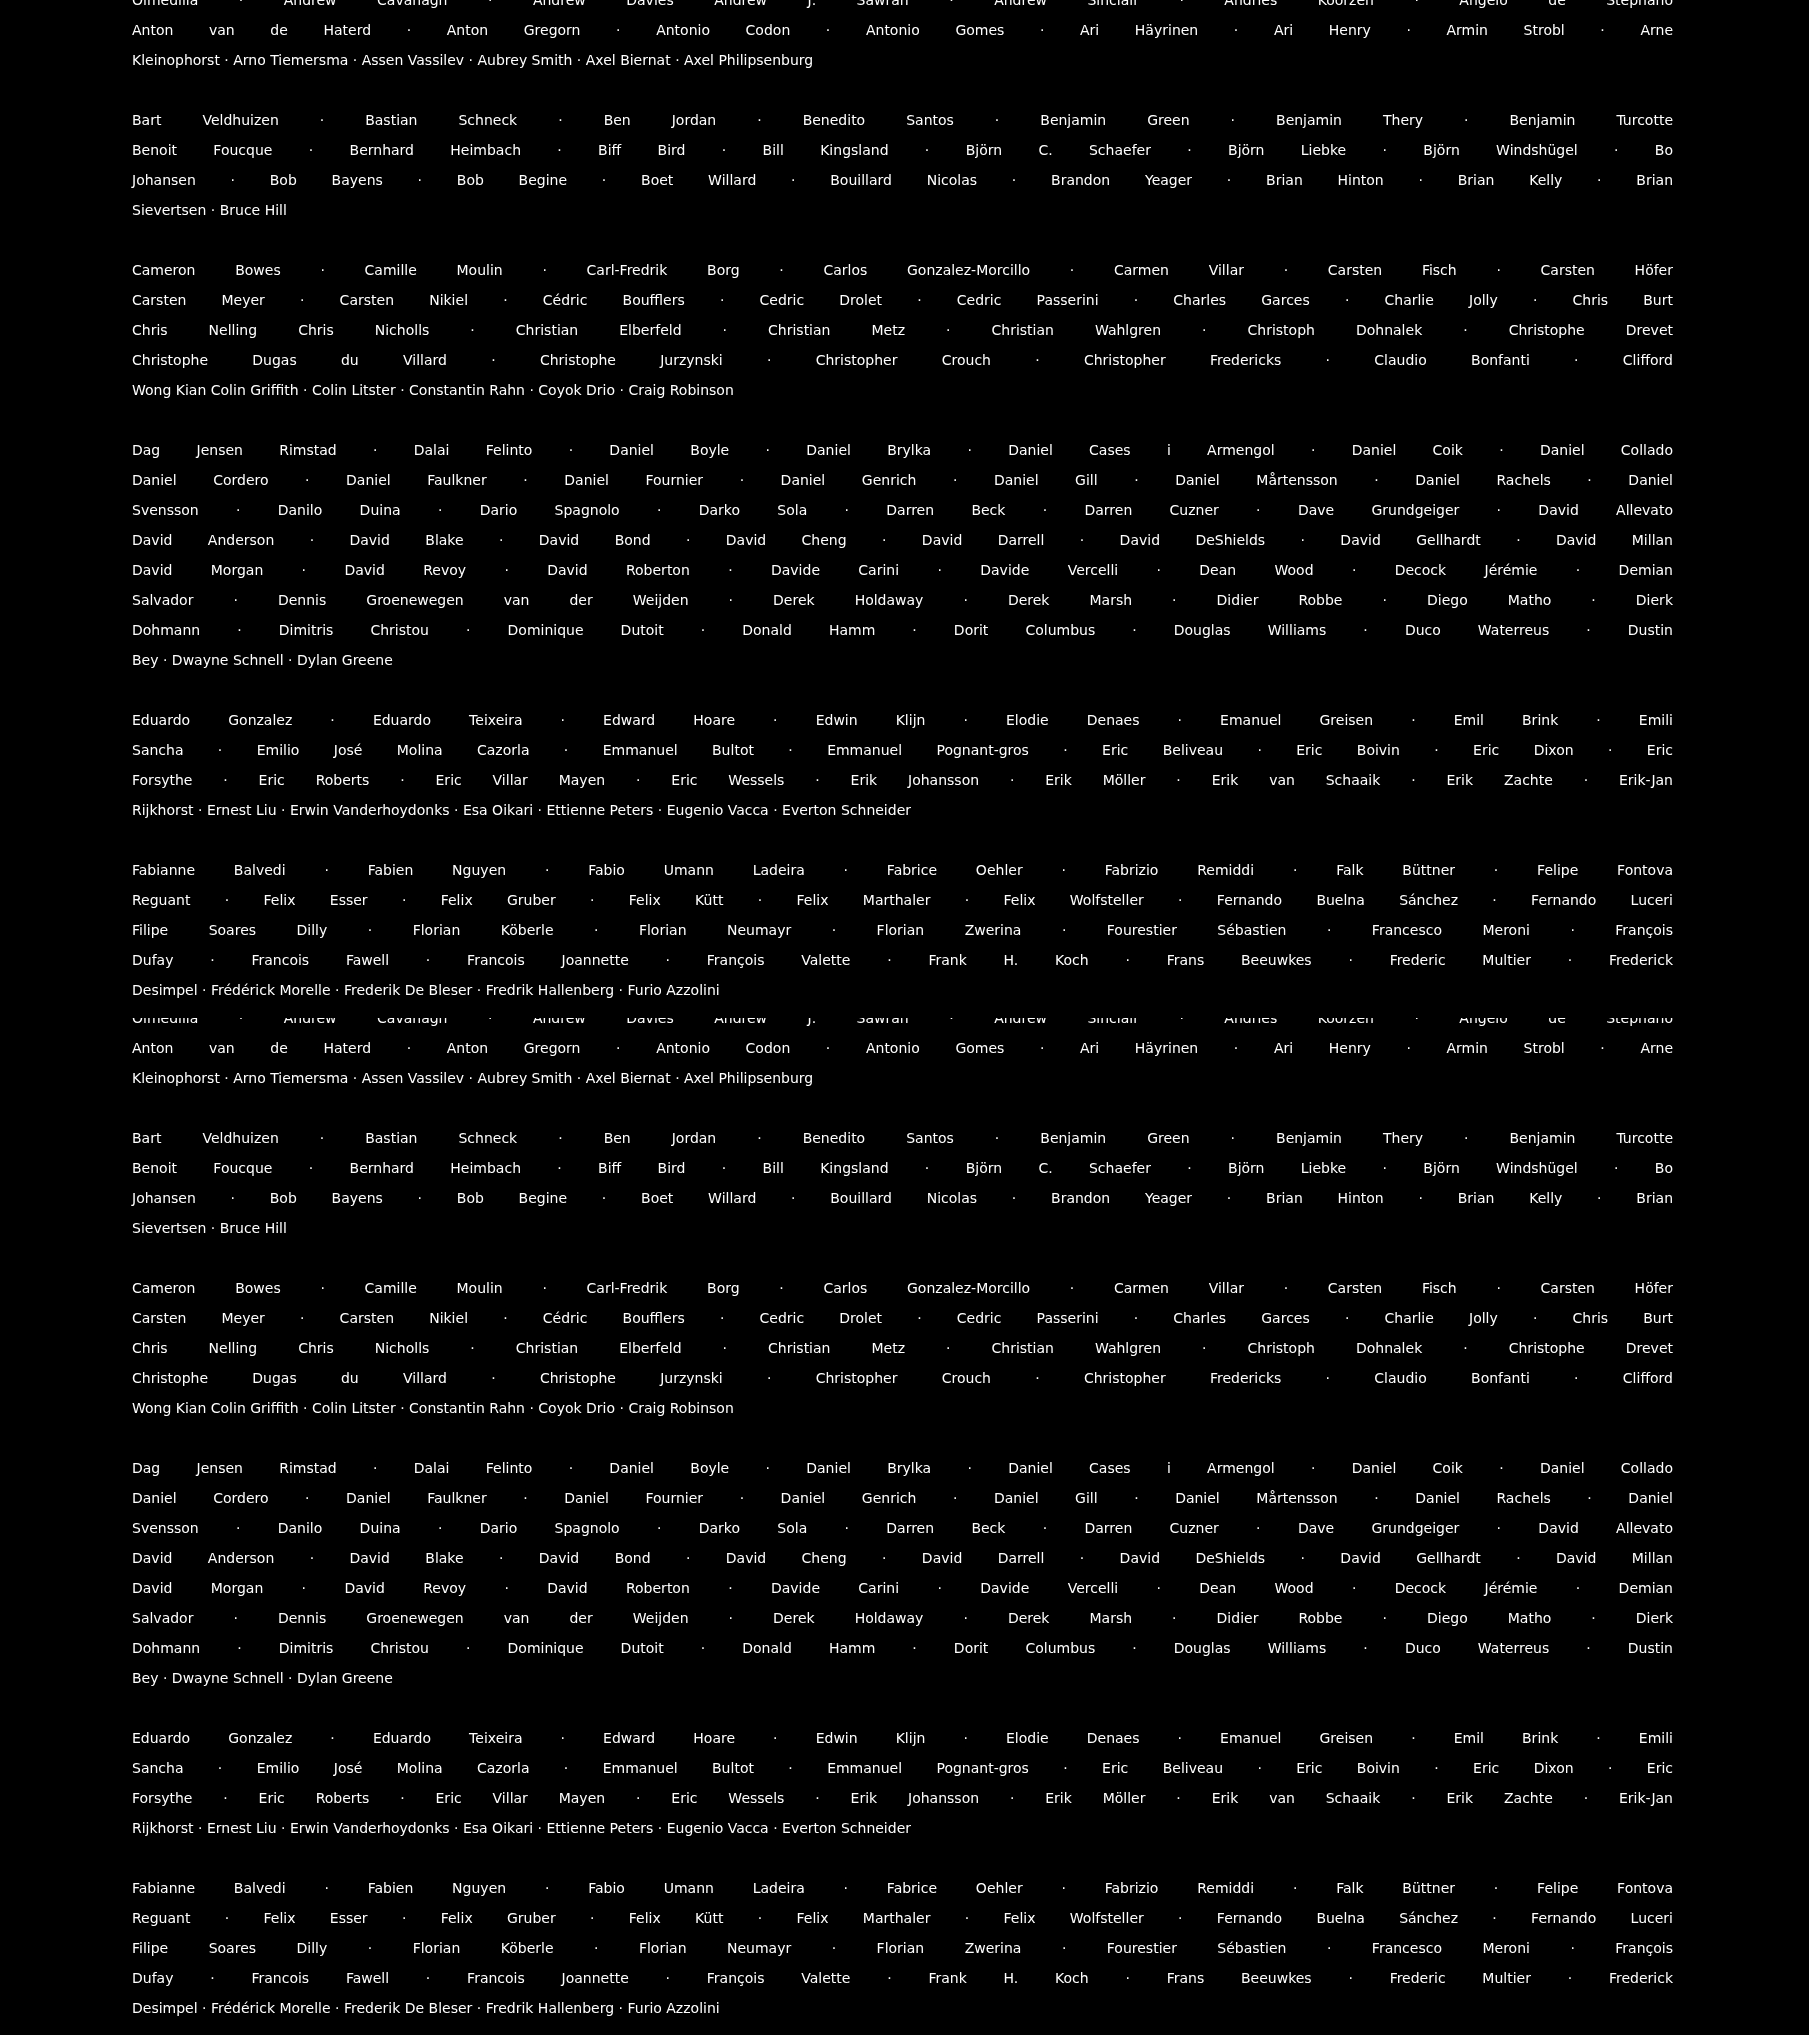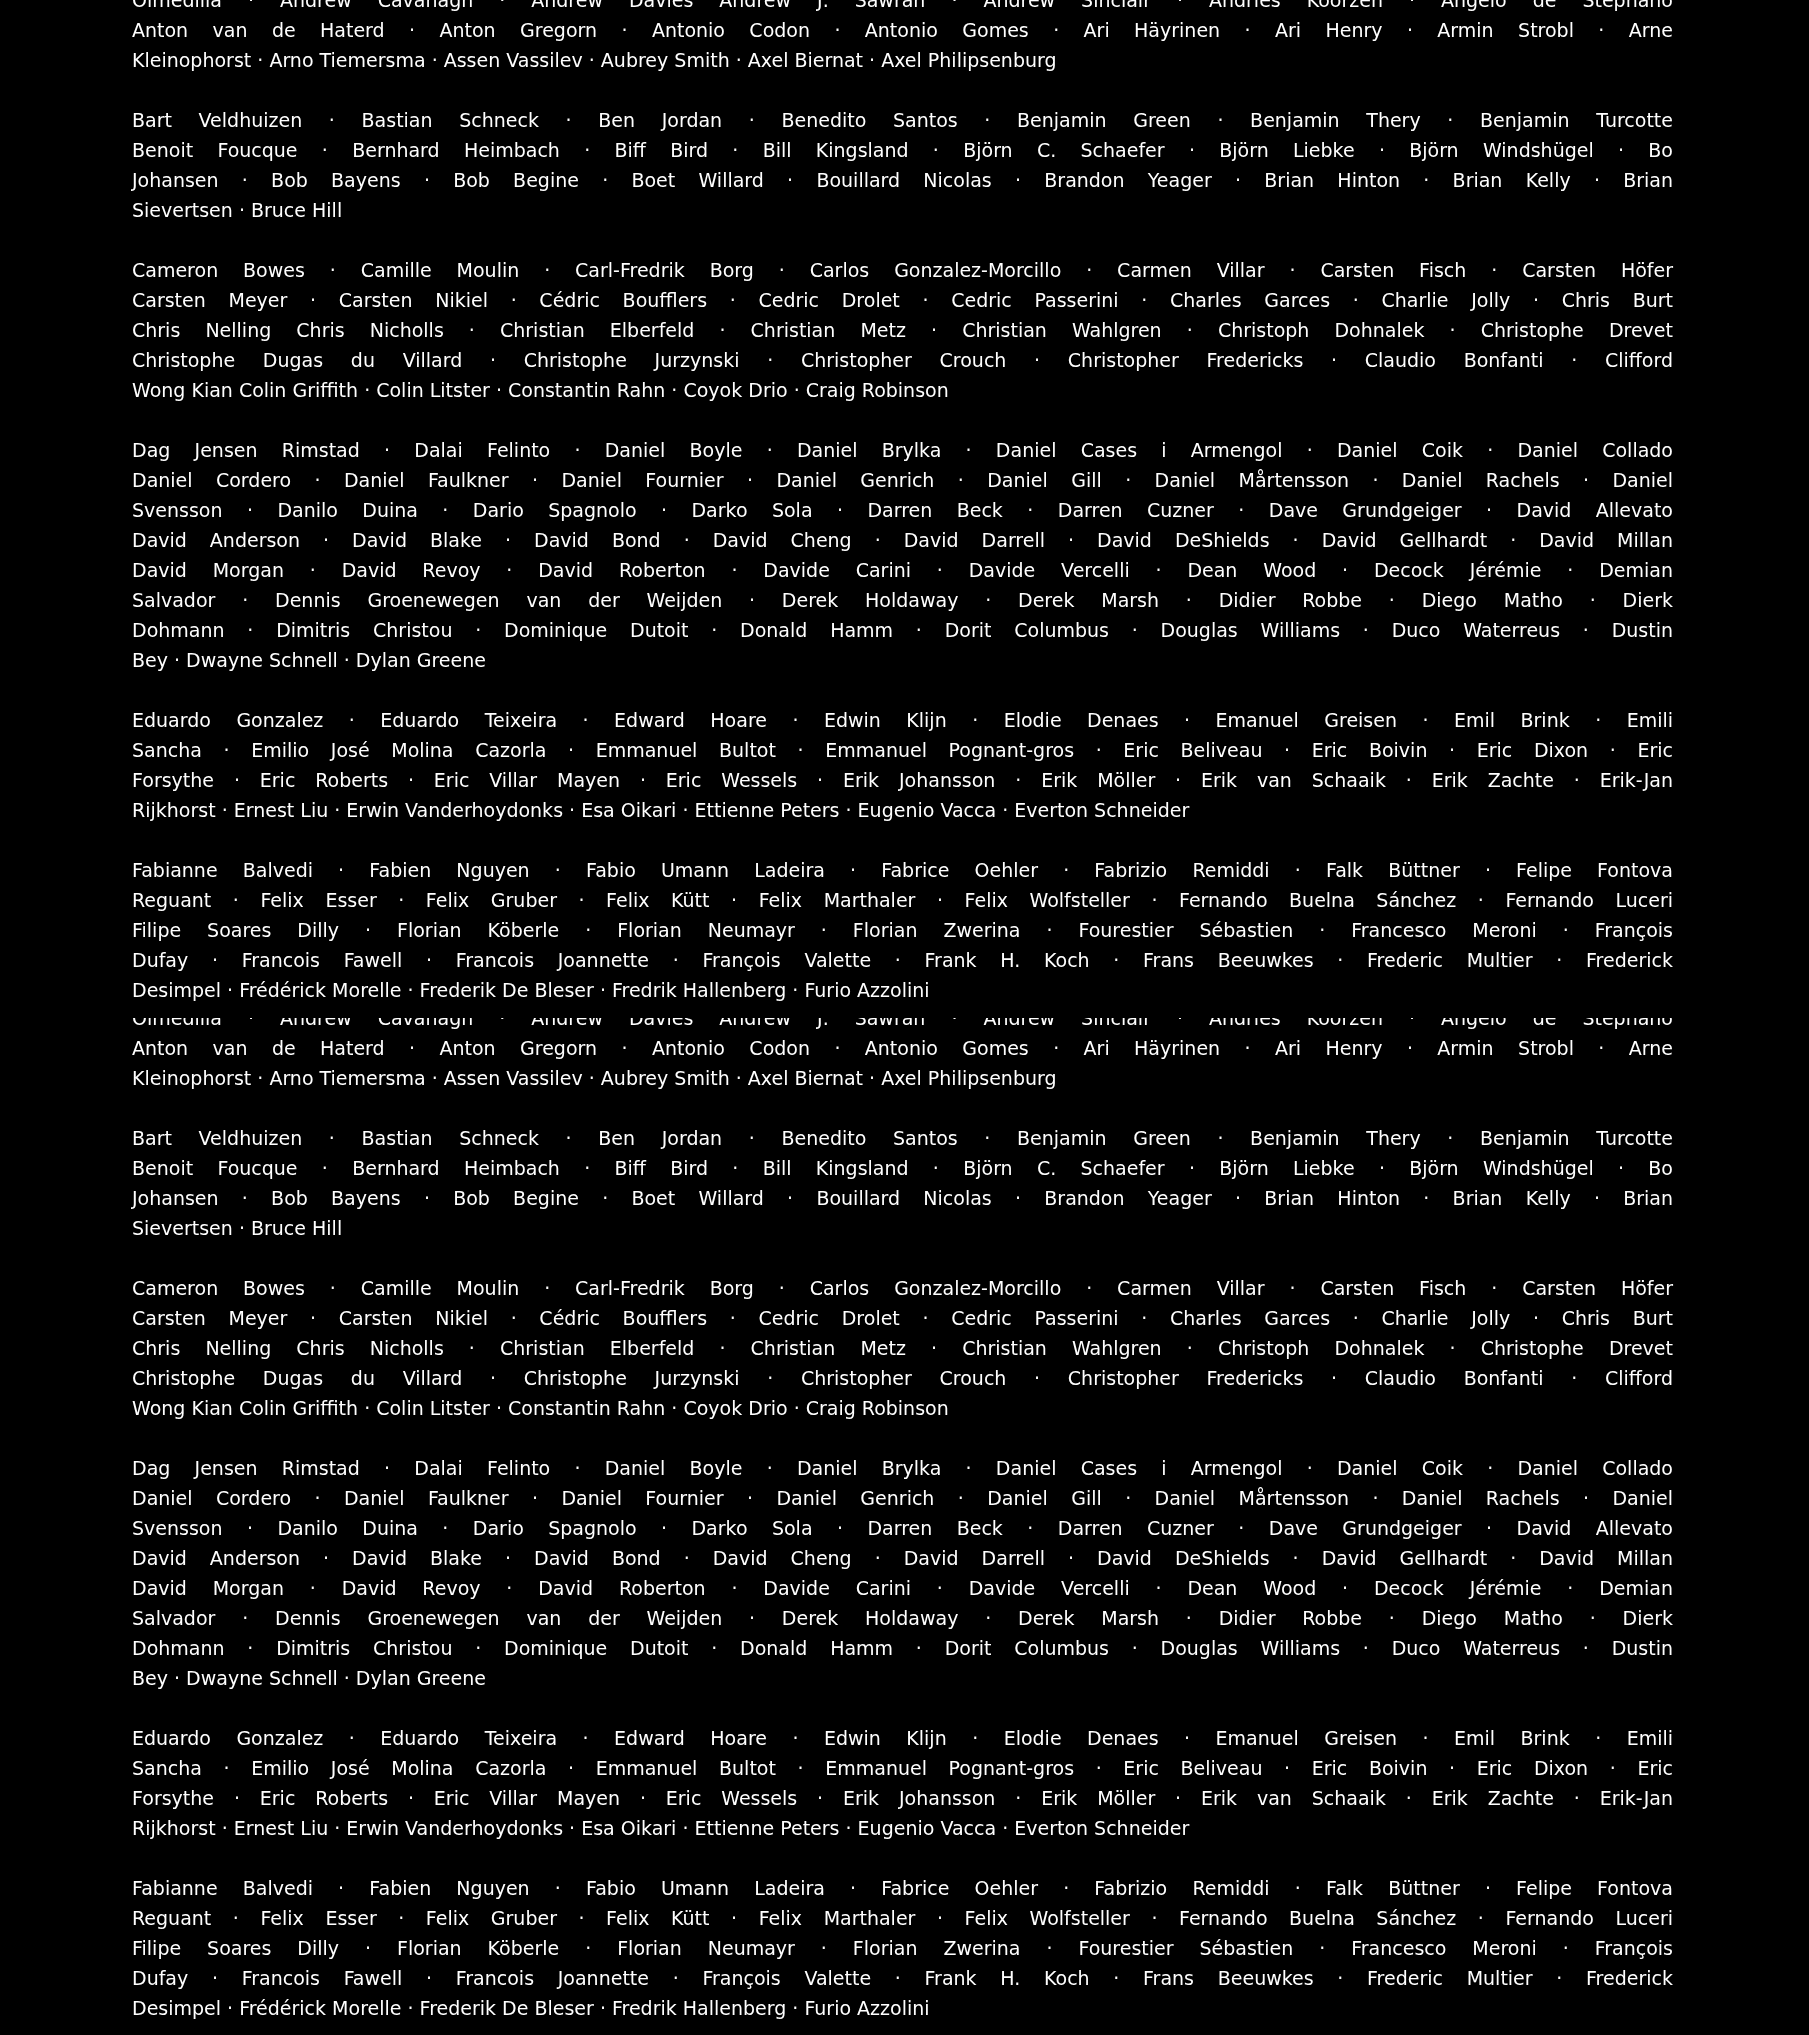--- a/index.html
+++ b/index.html
@@ -22,21 +22,21 @@
   .credits-content {
     margin-top: -15.4px;
     margin-left: 132px;
     width: 1541px;
   }
   .credits-section {
     margin: 0 0 30px 0;
   }
   .credit-line {
     color: #ffffff;
-    font-size: 19px;
+    font-size: 14px;
     line-height: 30px;
     text-align: justify;
     text-align-last: justify;
     -moz-text-align-last: justify;
     white-space: normal;
   }
   .credit-line.last {
     text-align-last: left;
     -moz-text-align-last: left;
   }

